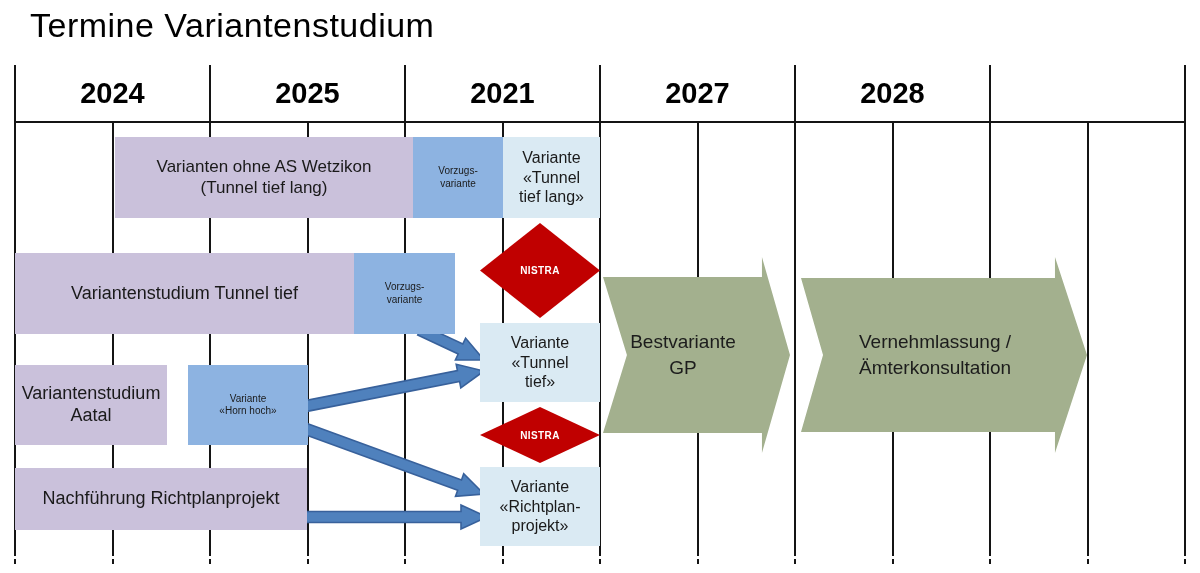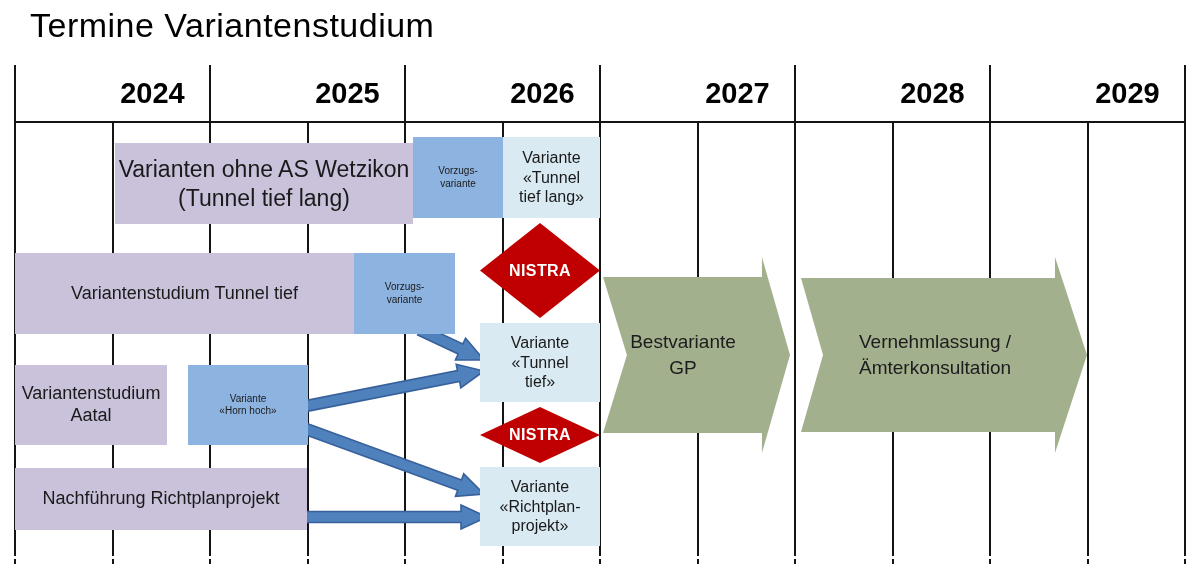--- a/index.html
+++ b/index.html
@@ -16,40 +16,40 @@
   .title{
     position:absolute;left:30px;top:6px;font-size:34px;font-weight:normal;
     letter-spacing:0.5px;color:#000;white-space:nowrap;
   }
   .vline{position:absolute;width:2px;background:var(--line);z-index:1;}
   .hline{position:absolute;height:2px;background:var(--line);z-index:1;}
   .tick{position:absolute;width:2px;height:5px;background:var(--line);z-index:1;}
   .yearcell{
     position:absolute;top:65px;height:57px;width:195px;display:flex;
     align-items:center;justify-content:center;font-size:29px;font-weight:bold;
-    color:#000;z-index:4;padding-left:40px;
+    color:#000;z-index:4;
   }
   .box{
     position:absolute;display:flex;align-items:center;justify-content:center;
     text-align:center;white-space:pre-line;z-index:3;line-height:1.22;
   }
   .purple{background:var(--purple);}
   .blue{background:var(--blue);}
   .lightblue{background:var(--lightblue);}
   .fs18{font-size:18px;}
-  .fs17{font-size:23px;margin-top:6px;}
+  .fs17{font-size:17px;}
   .fs16{font-size:16px;}
   .fs14{font-size:10px;}
   .diamond{
     position:absolute;background:var(--red);z-index:3;display:flex;
     align-items:center;justify-content:center;
     clip-path:polygon(50% 0%,100% 50%,50% 100%,0% 50%);
   }
   .diamond span{
-    color:#fff;font-size:16px;font-weight:bold;letter-spacing:0.4px;
+    color:#fff;font-size:10px;font-weight:bold;letter-spacing:0.4px;
   }
   .greenarrow{position:absolute;background:var(--green);z-index:2;}
   #green1{
     left:603px;top:257px;width:187px;height:196px;
     clip-path:polygon(0% 10.2%,85% 10.2%,85% 0%,100% 50%,85% 100%,85% 89.8%,0% 89.8%,12.8% 50%);
   }
   #green2{
     left:801px;top:257px;width:286px;height:196px;
     clip-path:polygon(0% 10.7%,88.8% 10.7%,88.8% 0%,100% 50%,88.8% 100%,88.8% 89.3%,0% 89.3%,7.7% 50%);
   }
@@ -62,24 +62,23 @@
 </style>
 </head>
 <body>
 
 <div id="canvas">
 
   <div class="title">Termine Variantenstudium</div>
 
   <div class="yearcell" style="left:15px">2024</div>
   <div class="yearcell" style="left:210px">2025</div>
-  <div class="yearcell" style="left:405px">2026</div>
+  <div class="yearcell" style="left:405px">2021</div>
   <div class="yearcell" style="left:600px">2027</div>
   <div class="yearcell" style="left:795px">2028</div>
-  <div class="yearcell" style="left:990px">2029</div>
 
   <div id="gridlayer">
       <div class="vline" style="left: 14px; top: 65px; height: 57px;"></div>
       <div class="vline" style="left: 209px; top: 65px; height: 57px;"></div>
       <div class="vline" style="left: 404px; top: 65px; height: 57px;"></div>
       <div class="vline" style="left: 599px; top: 65px; height: 57px;"></div>
       <div class="vline" style="left: 794px; top: 65px; height: 57px;"></div>
       <div class="vline" style="left: 989px; top: 65px; height: 57px;"></div>
       <div class="vline" style="left: 1184px; top: 65px; height: 57px;"></div>
       <div class="vline" style="left: 14px; top: 122px; height: 434px;"></div>

